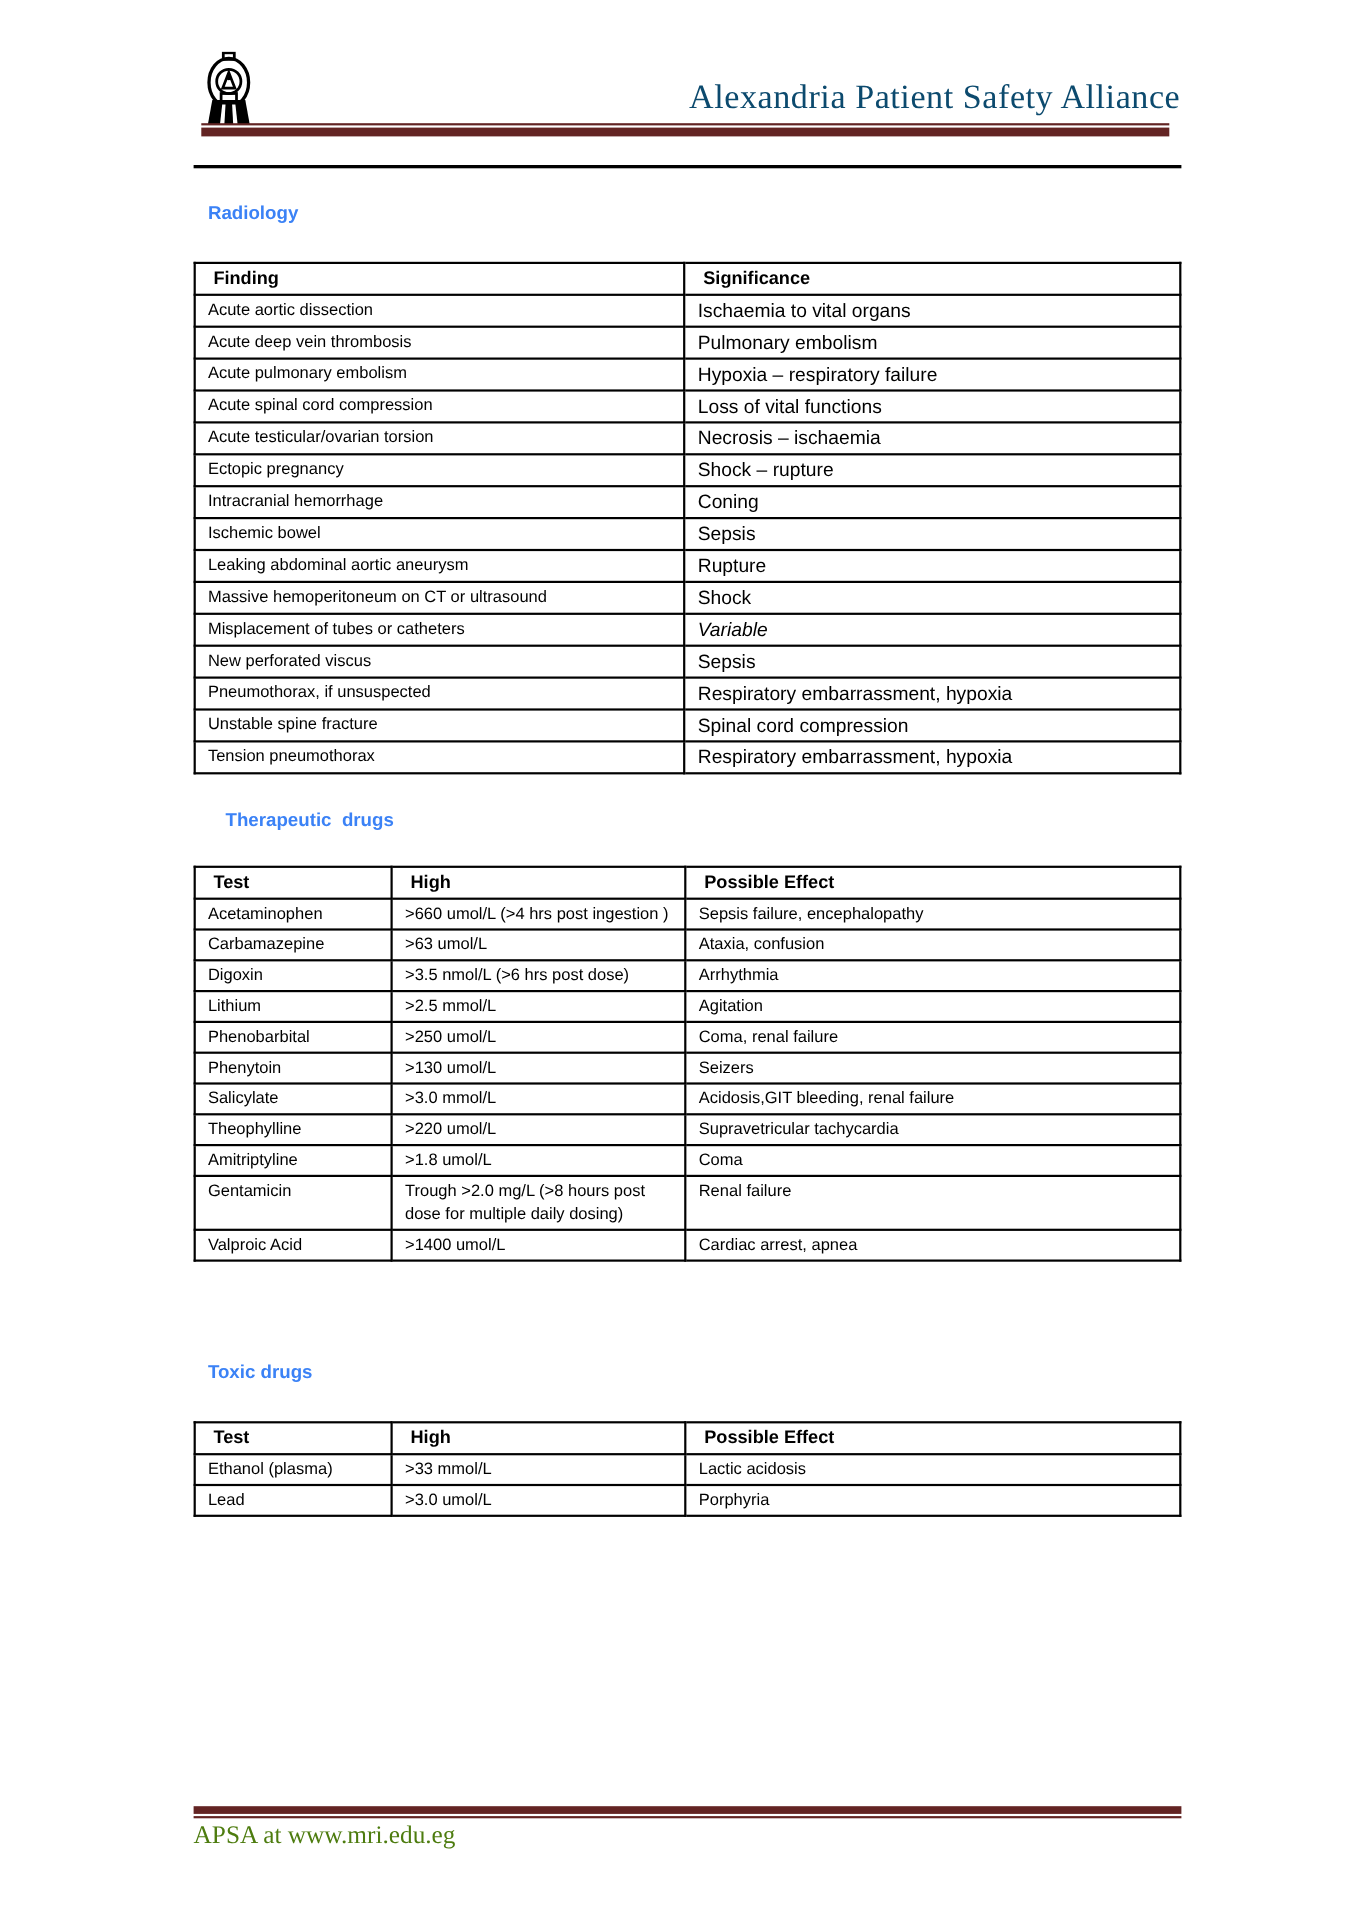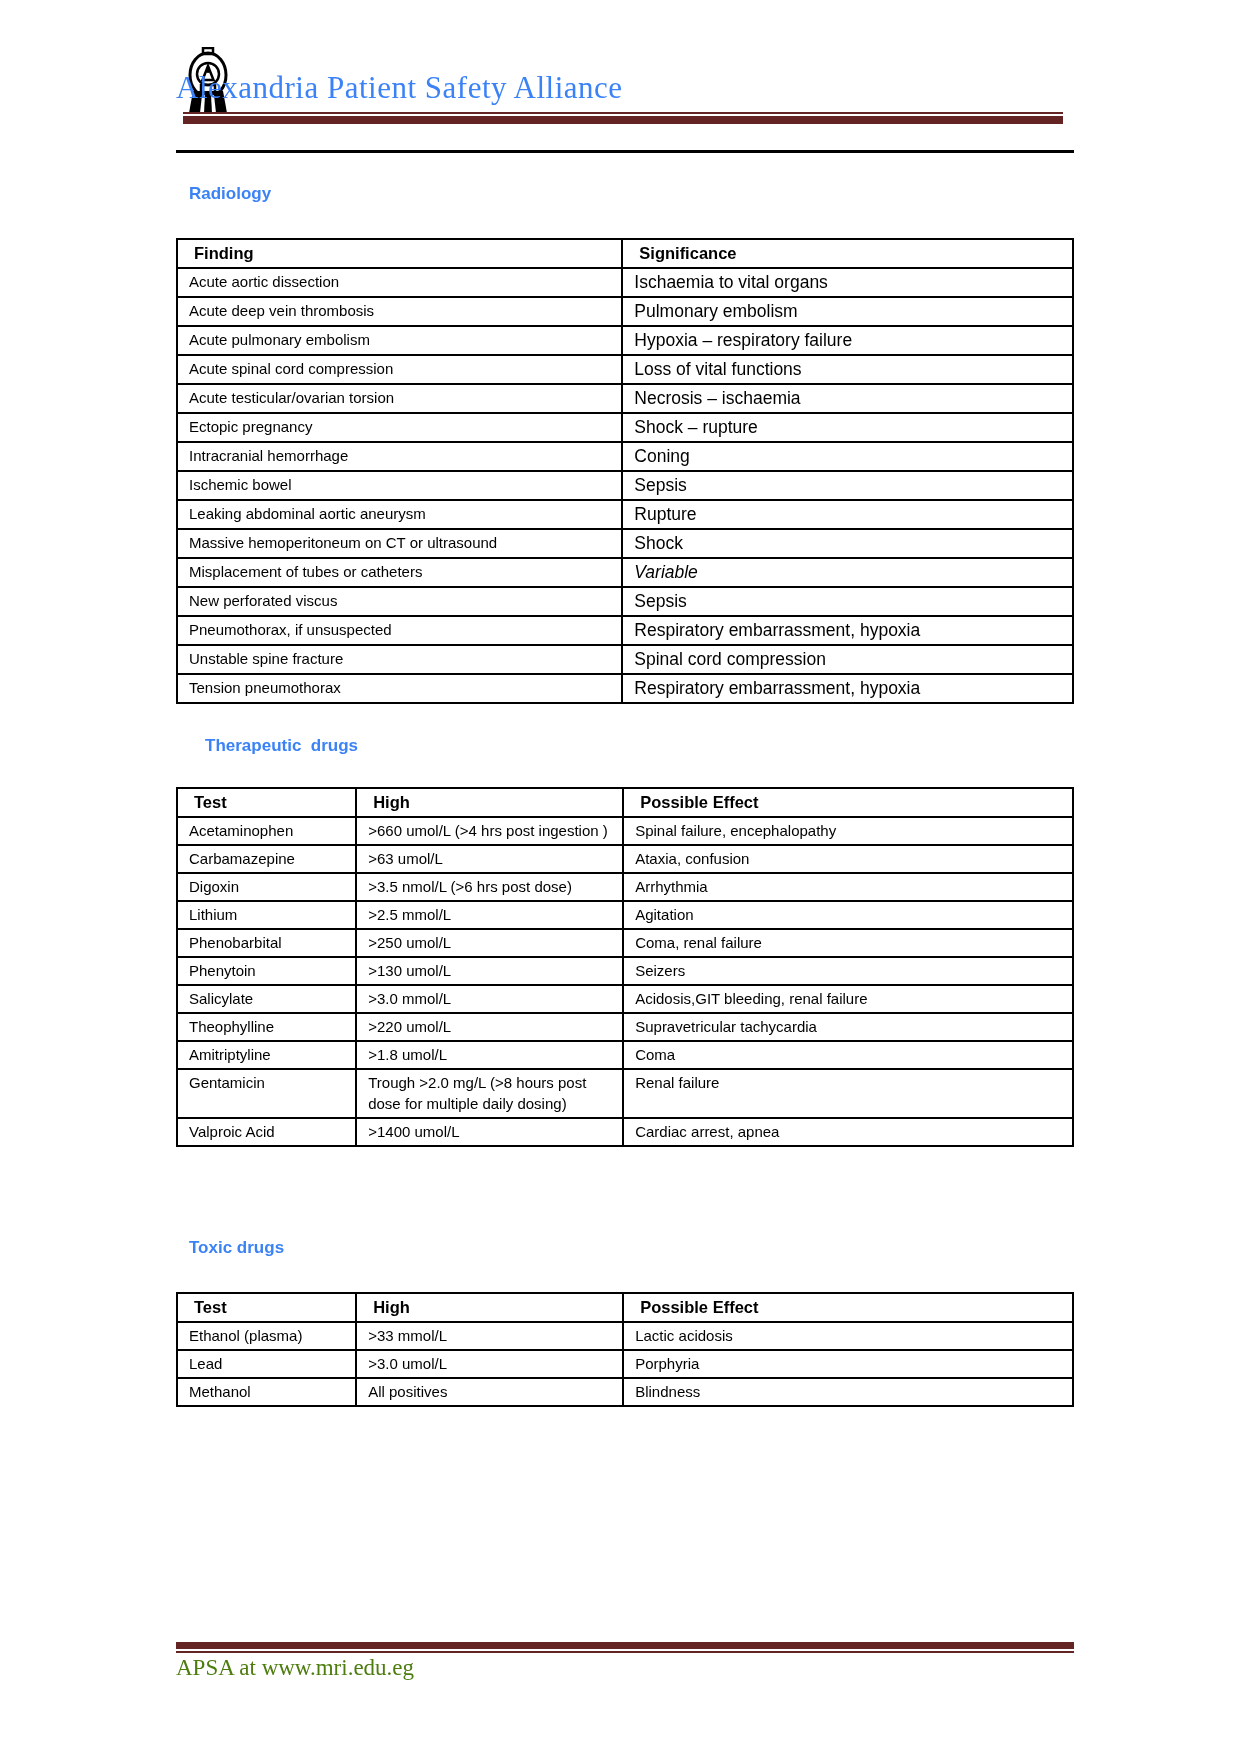--- a/index.html
+++ b/index.html
@@ -11,25 +11,25 @@
     background:#ffffff;
     font-family:"Liberation Sans", sans-serif;
     color:#000;
     overflow:hidden;
   }
 
   
   .logo { position:absolute; left:185px; top:47px; width:46px; height:68px; }
   .doc-title {
     position:absolute; left:176px; top:70px; width:897px;
-    text-align:left;
+    text-align:right;
     font-family:"Liberation Serif", serif;
     font-weight:500;
     font-size:31px;
-    color:#3b82f6;
+    color:#0c4a6e;
     letter-spacing:0.5px;
   }
   .header-rule { position:absolute; left:183px; top:112px; width:880px; }
   .header-rule .thin { height:2px; background:#632423; }
   .header-rule .gap  { height:2px; background:transparent; }
   .header-rule .thick{ height:8px; background:#632423; }
 
   .black-rule { position:absolute; left:176px; top:150px; width:898px; height:3px; background:#000; }
 
   
@@ -190,21 +190,21 @@
         <tr>
           <th>Test</th>
           <th>High</th>
           <th>Possible Effect</th>
         </tr>
       </thead>
       <tbody>
         <tr>
           <td>Acetaminophen</td>
           <td>&gt;660 umol/L (&gt;4 hrs post ingestion )</td>
-          <td>Spinal failure, encephalopathy</td>
+          <td>Sepsis failure, encephalopathy</td>
         </tr>
         <tr>
           <td>Carbamazepine</td>
           <td>&gt;63 umol/L</td>
           <td>Ataxia, confusion</td>
         </tr>
         <tr>
           <td>Digoxin</td>
           <td>&gt;3.5 nmol/L (&gt;6 hrs post dose)</td>
           <td>Arrhythmia</td>
@@ -264,25 +264,20 @@
       <tbody>
         <tr>
           <td>Ethanol (plasma)</td>
           <td>&gt;33 mmol/L</td>
           <td>Lactic acidosis</td>
         </tr>
         <tr>
           <td>Lead</td>
           <td>&gt;3.0 umol/L</td>
           <td>Porphyria</td>
-        </tr>
-        <tr>
-          <td>Methanol</td>
-          <td>All positives</td>
-          <td>Blindness</td>
         </tr>
       </tbody>
     </table>
 
   <div class="footer-rule">
     <div class="thick"></div>
       <div class="gap"></div>
       <div class="thin"></div>
   </div>
   <div class="footer-text">APSA at www.mri.edu.eg</div>

